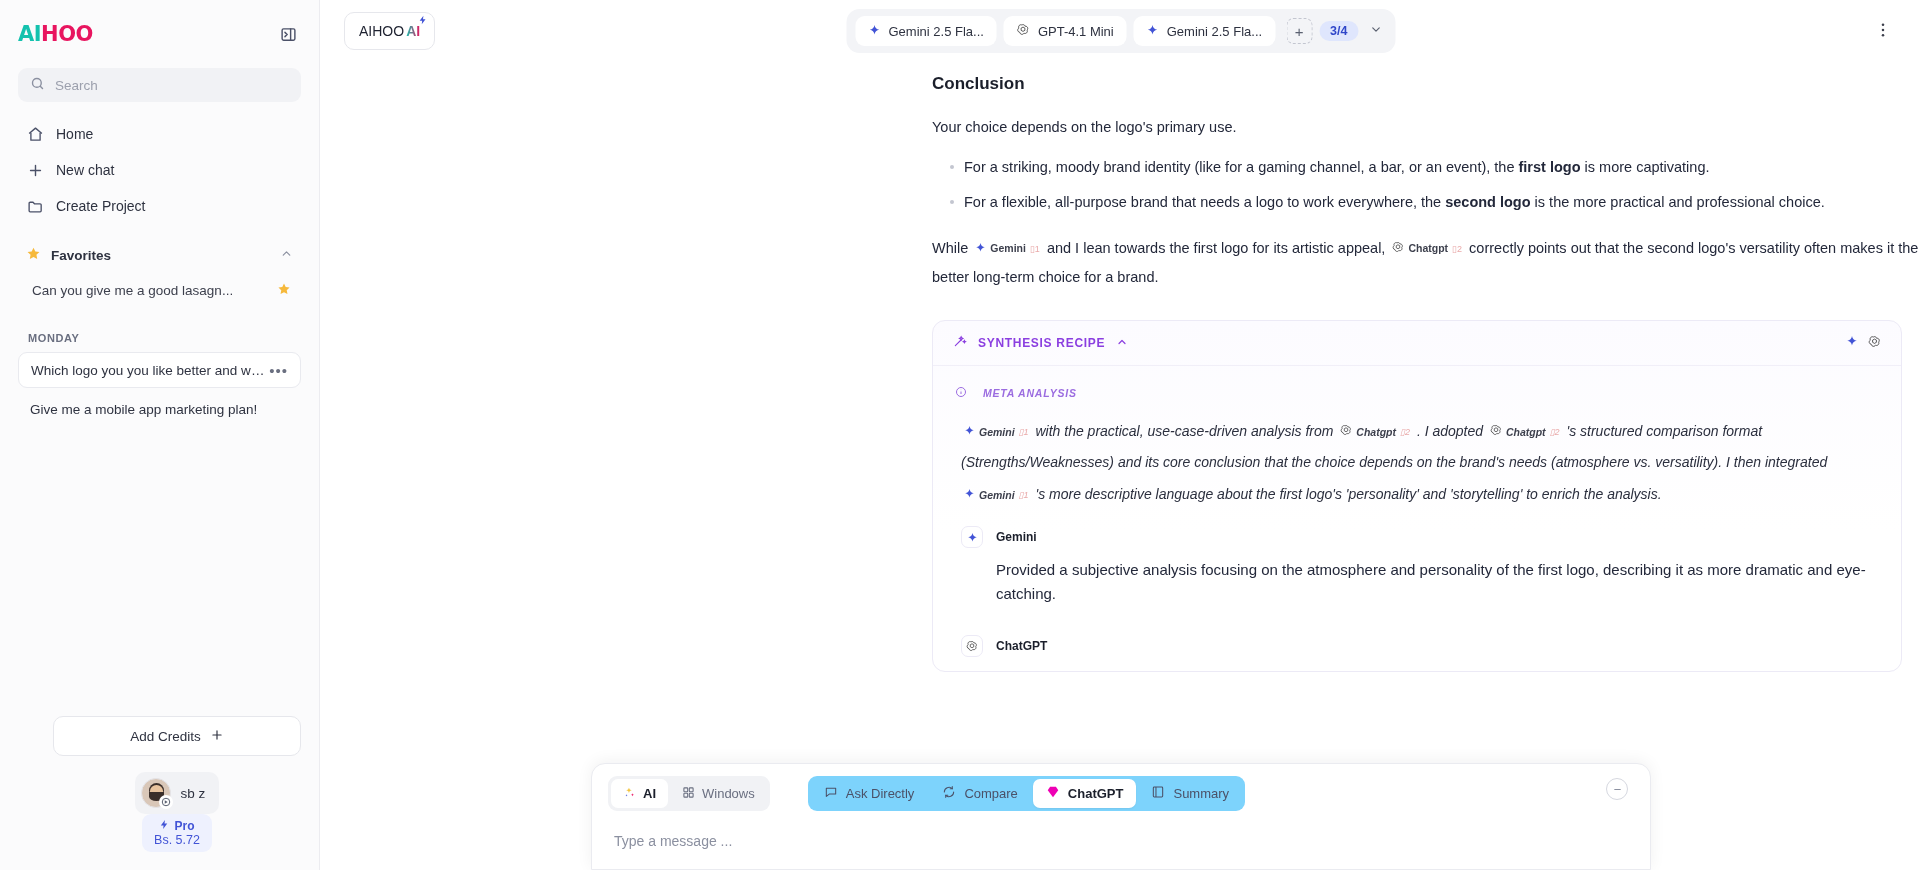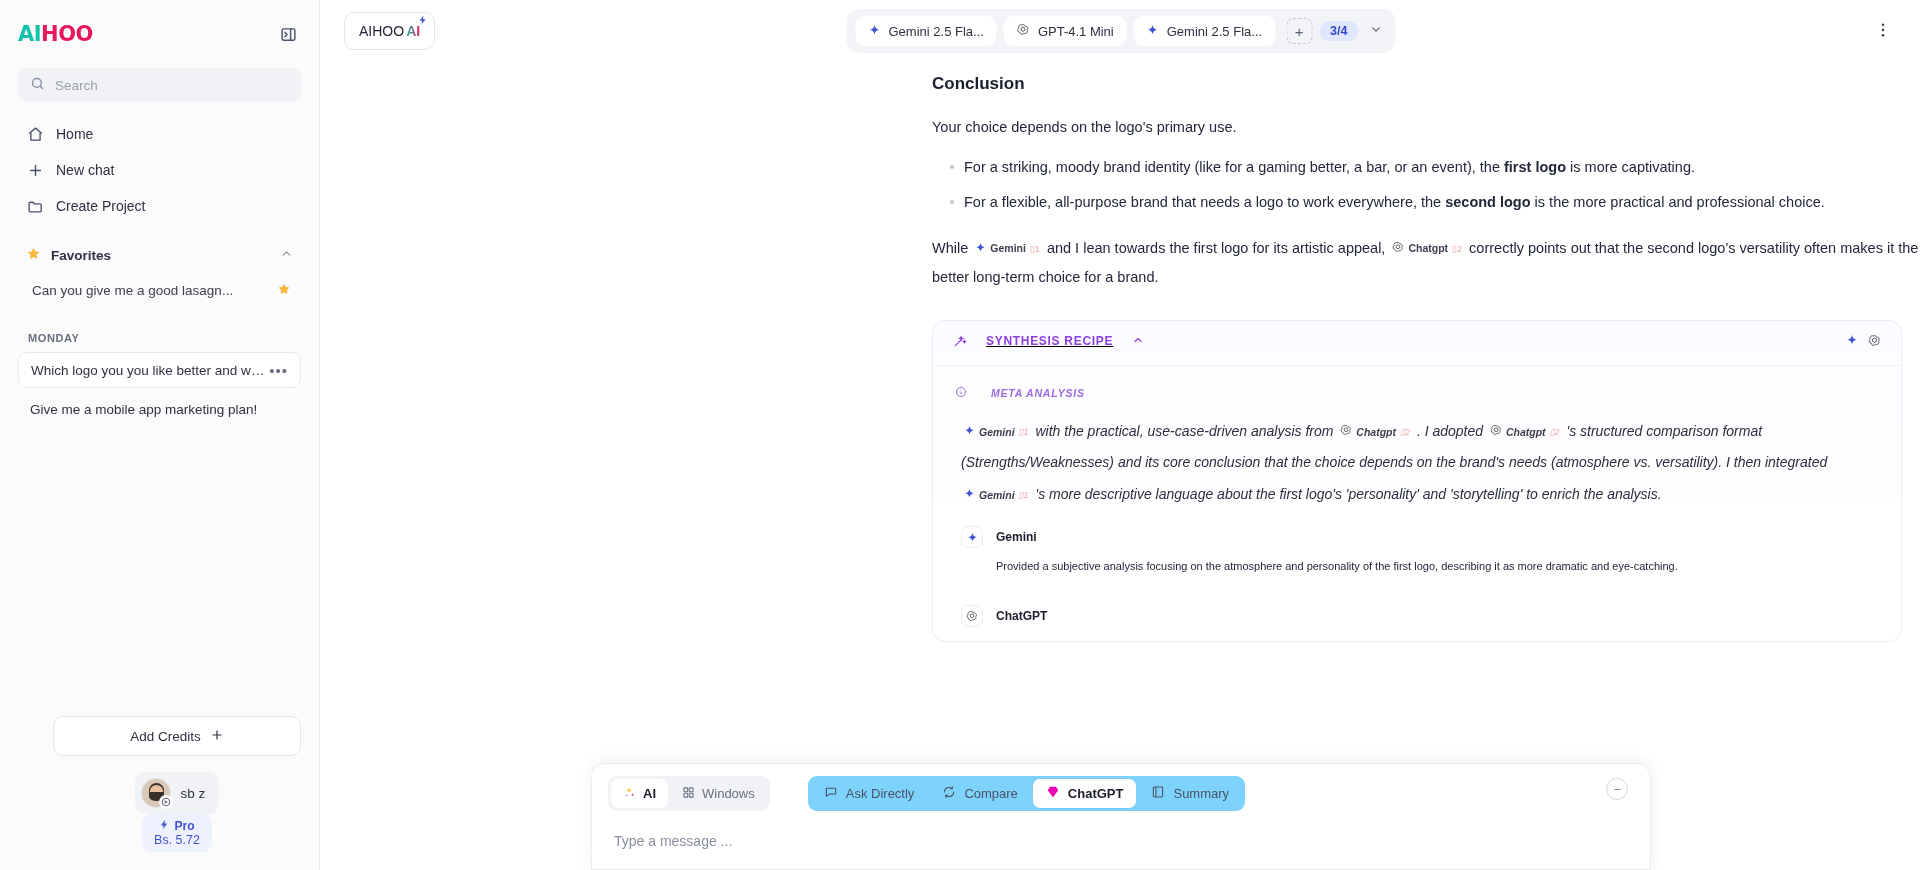--- a/index.html
+++ b/index.html
@@ -176,47 +176,46 @@
   .gpt-ico { font-size: 12px; color: #1a1a1a; }
 
   
   .synth {
     width: 970px; margin-left: 612px; margin-top: 28px;
     border: 1px solid #eceaf6; border-radius: 13px;
     background: linear-gradient(180deg,#fcfbff 0%, #ffffff 60%);
     overflow: hidden;
   }
   .synth-head {
-    display: flex; gap: 19px;
+    display: flex; align-items: center; gap: 11px;
     padding: 13px 20px; border-bottom: 1px solid #f1eff8; cursor: pointer;
     position: relative;
-    text-decoration: underline;
   }
   .synth-title { font-size: 12px; font-weight: 700; letter-spacing: 0.7px; color: #8b3fe0; }
   .synth-head .chev { color: #8b3fe0; font-size: 11px; }
   .synth-head .right-icons { position: absolute; right: 20px; display: flex; gap: 10px; align-items: center; }
 
   .meta-label {
-    display: flex; align-items: center; gap: 24px;
+    display: flex; align-items: center; gap: 16px;
     padding: 20px 20px 0 22px;
     font-size: 10.5px; font-weight: 700; font-style: italic;
     letter-spacing: 0.8px; color: #9b6ce0;
   }
   .meta-body {
     padding: 16px 34px 10px 28px; font-style: italic;
     font-size: 14px; color: #2b2f3e; line-height: 2.25;
   }
   .contrib { padding: 6px 34px 4px 28px; }
   .contrib-head { display: flex; align-items: center; gap: 13px; margin-bottom: 10px; }
   .contrib-badge {
     width: 22px; height: 22px; border-radius: 7px; background: #fff;
     border: 1px solid #eceaf6; display: flex; align-items: center; justify-content: center;
   }
   .contrib-name { font-size: 12px; font-weight: 700; color: #1b1f2b; }
-  .contrib-text { font-size: 11px; color: #23283a; line-height: 1.55; padding-left: 35px; margin-bottom: 20px; }
+  .contrib-text { font-size: 15px; color: #23283a; line-height: 1.55; padding-left: 35px; margin-bottom: 20px; }
 
   
   .composer-wrap {
     position: absolute; left: 50%; transform: translateX(-50%);
     bottom: 0; width: 1060px;
   }
   .composer {
     background: #fff; border: 1px solid #eaebf0; border-radius: 14px 14px 0 0;
     box-shadow: 0 -2px 16px rgba(20,22,40,0.06);
     padding: 12px 16px 0 16px; position: relative;
@@ -438,21 +437,21 @@
           <circle cx="12" cy="19" r="1.7"></circle>
         </svg>
     </div>
   </div>
 
   <div class="content">
     <div class="doc">
       <h2>Conclusion</h2>
       <p>Your choice depends on the logo's primary use.</p>
       <ul>
-        <li><span>For a striking, moody brand identity (like for a gaming better, a bar, or an event), the </span><b>first logo</b><span> is more captivating.</span></li>
+        <li><span>For a striking, moody brand identity (like for a gaming channel, a bar, or an event), the </span><b>first logo</b><span> is more captivating.</span></li>
         <li><span>For a flexible, all-purpose brand that needs a logo to work everywhere, the </span><b>second logo</b><span> is the more practical and professional choice.</span></li>
       </ul>
       <p style="line-height:2.0;">
         <span>While </span>
         <span class="cite">
           <span class="gem-ico"><svg width="11" height="11" viewBox="0 0 24 24" fill="currentColor">
                 <path d="M12 2c.6 5.1 4.3 8.8 9.4 9.4-5.1.6-8.8 4.3-9.4 9.4-.6-5.1-4.3-8.8-9.4-9.4C7.7 10.8 11.4 7.1 12 2z"></path>
               </svg></span>
           <span class="nm">Gemini</span>
           <span class="ref">▯<span>1</span></span>

